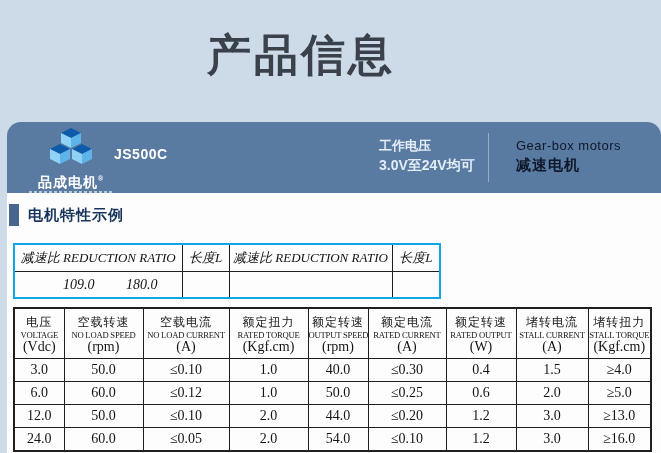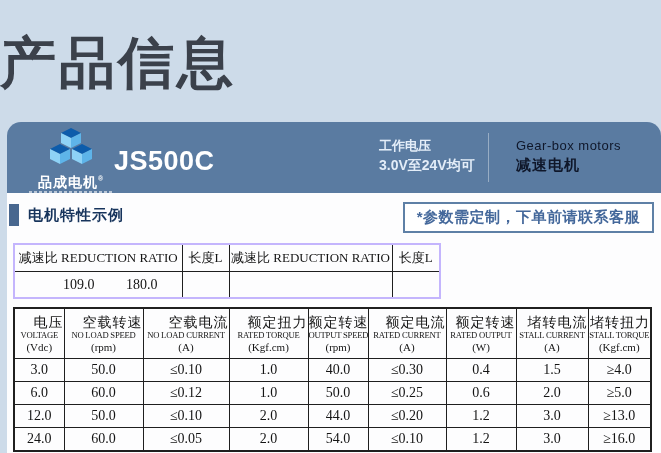--- a/index.html
+++ b/index.html
@@ -3,42 +3,42 @@
 <meta charset="utf-8">
 <style>
   html,body{margin:0;padding:0;}
   body{
     width:661px;height:453px;position:relative;overflow:hidden;
     background:#cddbe9;
     font-family:"Liberation Sans", sans-serif;
   }
   
   .page-title{
-    position:absolute;top:26px;left:0;width:602px;
-    font-size:56px;font-weight:bold;color:#3b414b;letter-spacing:3px;
+    position:absolute;top:26px;left:0;width:602px;text-align:center;
+    font-size:44px;font-weight:bold;color:#3b414b;letter-spacing:3px;
   }
   
   .header-card{
     position:absolute;left:7px;top:122px;width:654px;height:71px;
     background:#5a7ba1;border-radius:14px 14px 0 0;
   }
   .logo{position:absolute;left:18px;top:5px;width:92px;text-align:center;}
   .logo svg{display:block;margin:0 auto;}
   .logo-text{
     color:#ffffff;font-size:14px;font-weight:bold;letter-spacing:1px;
     line-height:15px;white-space:nowrap;
   }
   .logo-reg{font-size:7px;vertical-align:super;}
   .logo-subline{
     margin:1px auto 0 auto;width:84px;height:3px;opacity:.65;
     background:repeating-linear-gradient(90deg,rgba(255,255,255,.9) 0 3px,transparent 3px 5px);
   }
   .model{
     position:absolute;left:107px;top:24px;color:#ffffff;
-    font-size:27px;font-weight:bold;letter-spacing:.5px;text-align:center;
+    font-size:14px;font-weight:bold;letter-spacing:.5px;text-align:center;
   }
   .voltage-block{position:absolute;left:372px;top:15px;color:#e3edf8;}
   .voltage-label{font-size:13px;font-weight:bold;line-height:18px;}
   .voltage-value{font-size:14px;font-weight:bold;line-height:20px;}
   .header-divider{
     position:absolute;left:481px;top:11px;width:1px;height:49px;
     background:rgba(255,255,255,.38);
   }
   .category-block{position:absolute;left:509px;top:15px;color:#0f172a;}
   .category-en{font-size:13px;line-height:18px;letter-spacing:.5px;}
@@ -61,29 +61,29 @@
     padding:4px 12px;font-size:15px;font-weight:bold;color:#44689b;
     letter-spacing:.5px;white-space:nowrap;
   }
   
   table{
     border-collapse:collapse;table-layout:fixed;
     font-family:"Liberation Serif","DejaVu Serif",serif;color:#141414;
   }
   td,th{border:1px solid #1f1f1f;text-align:center;vertical-align:middle;
     padding:0;overflow:visible;white-space:nowrap;font-weight:normal;}
-  .ratio-table{position:absolute;left:6px;top:50px;width:426px;border:2px solid #c4b5fd;}
+  .ratio-table{position:absolute;left:6px;top:50px;width:426px;border:2px solid #0ea5e9;font-style:italic;}
   .ratio-table th{height:26px;font-size:13px;}
   .ratio-table td{height:25px;font-size:14px;padding-left:24px;}
   .ratio-val{display:inline-block;margin:0 14px;}
   .spec-table{position:absolute;left:6px;top:114px;width:637px;border:2px solid #1f1f1f;}
   .spec-table th{height:49px;line-height:1;}
-  .h-zh{font-size:14px;line-height:15px;letter-spacing:1px;text-align:right;}
+  .h-zh{font-size:12px;line-height:15px;letter-spacing:1px;}
   .h-en{font-size:8.6px;line-height:11px;letter-spacing:-.2px;}
-  .h-unit{font-size:11px;line-height:12px;}
+  .h-unit{font-size:14px;line-height:12px;}
   .spec-table td{height:22px;font-size:14px;margin-top:16px;}
 </style>
 </head>
 <body>
 
 <div class="page-title">产品信息</div>
 
 <div class="header-card">
   <div class="logo">
     <svg width="62" height="44" viewBox="0 0 62 44">
@@ -111,21 +111,20 @@
   <div class="header-divider"></div>
   <div class="category-block">
     <div class="category-en">Gear-box motors</div>
     <div class="category-zh">减速电机</div>
   </div>
 </div>
 
 <div class="content">
   <div class="section-bullet"></div>
   <div class="section-title">电机特性示例</div>
-  <div class="notice-box">*参数需定制，下单前请联系客服</div>
 
   <table class="ratio-table">
     <colgroup>
         <col style="width:168px">
         <col style="width:47px">
         <col style="width:163px">
         <col style="width:48px">
       </colgroup>
     <tbody>
         <tr>

